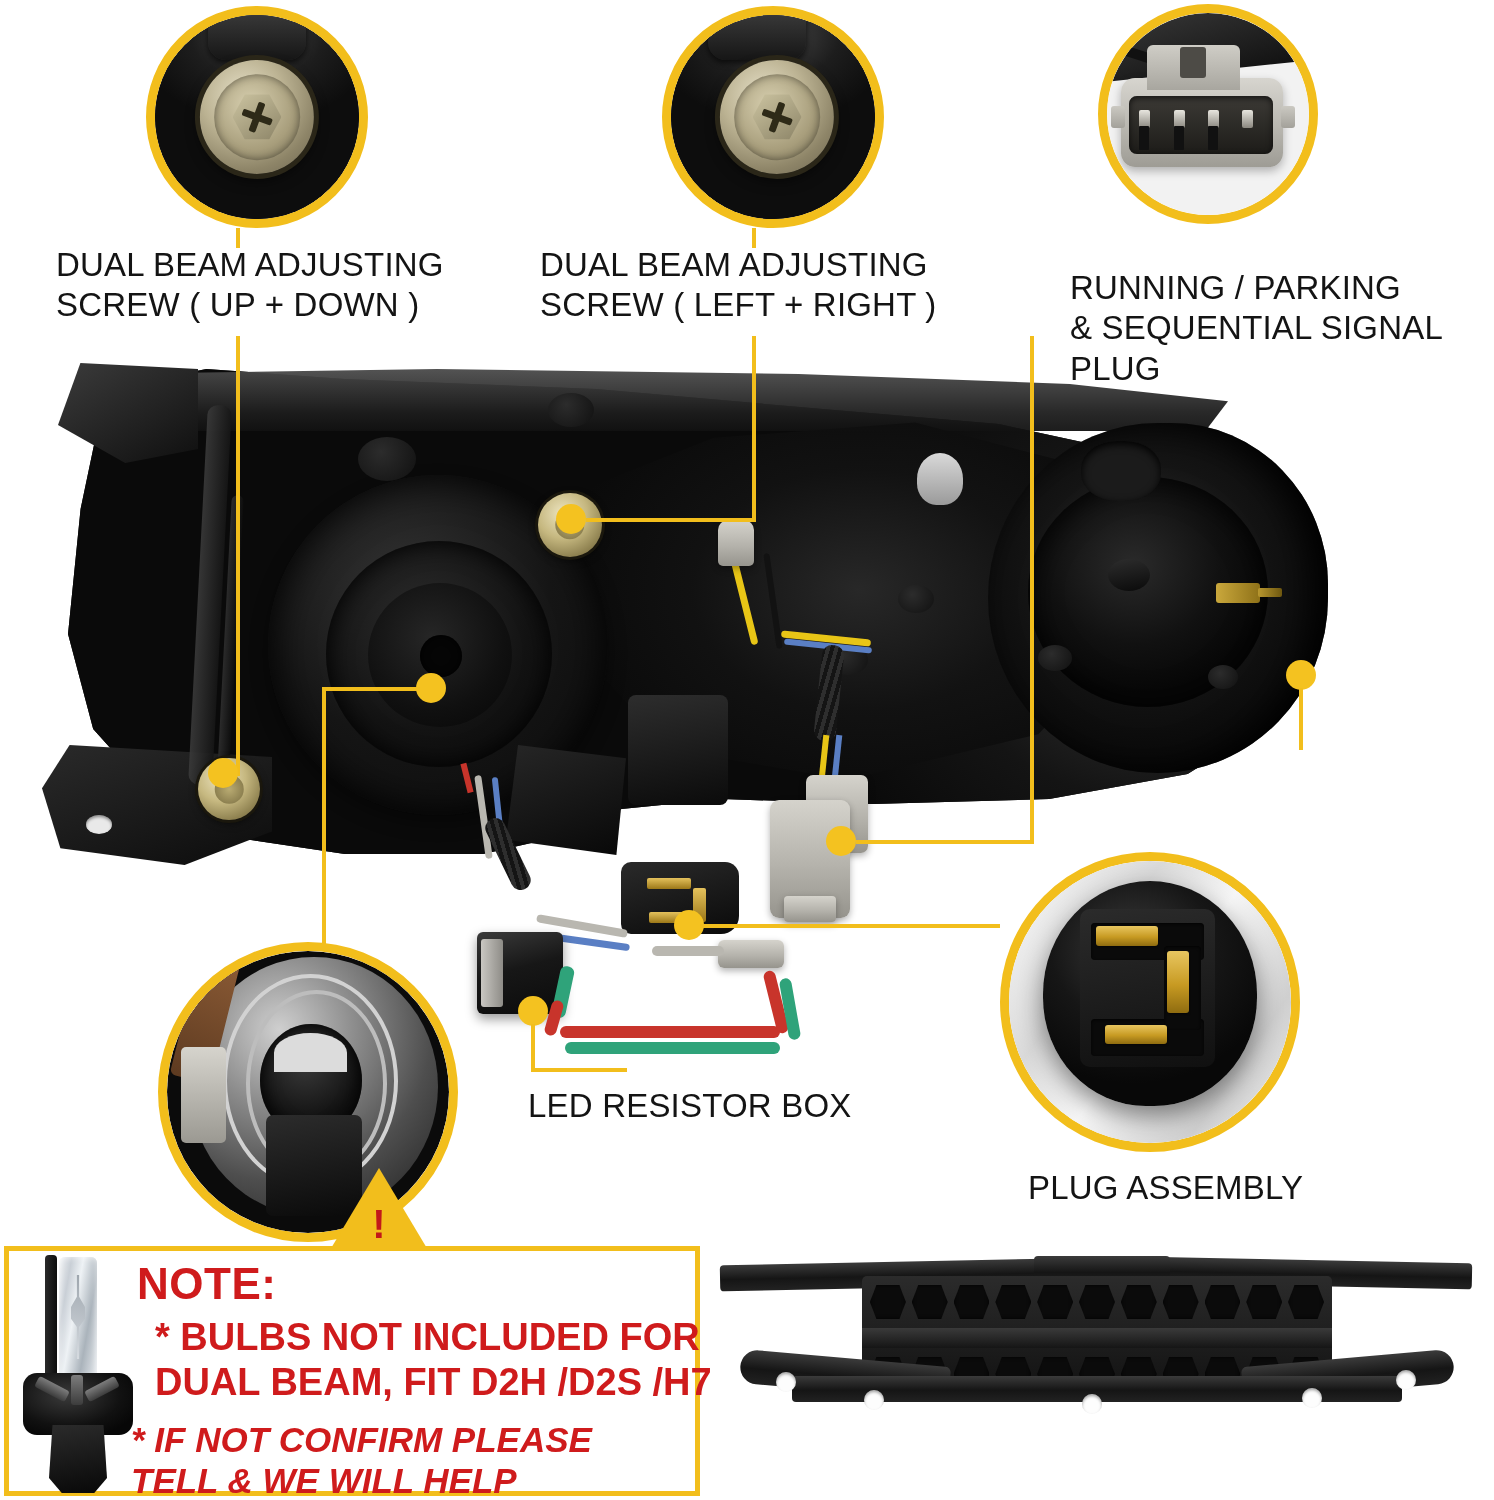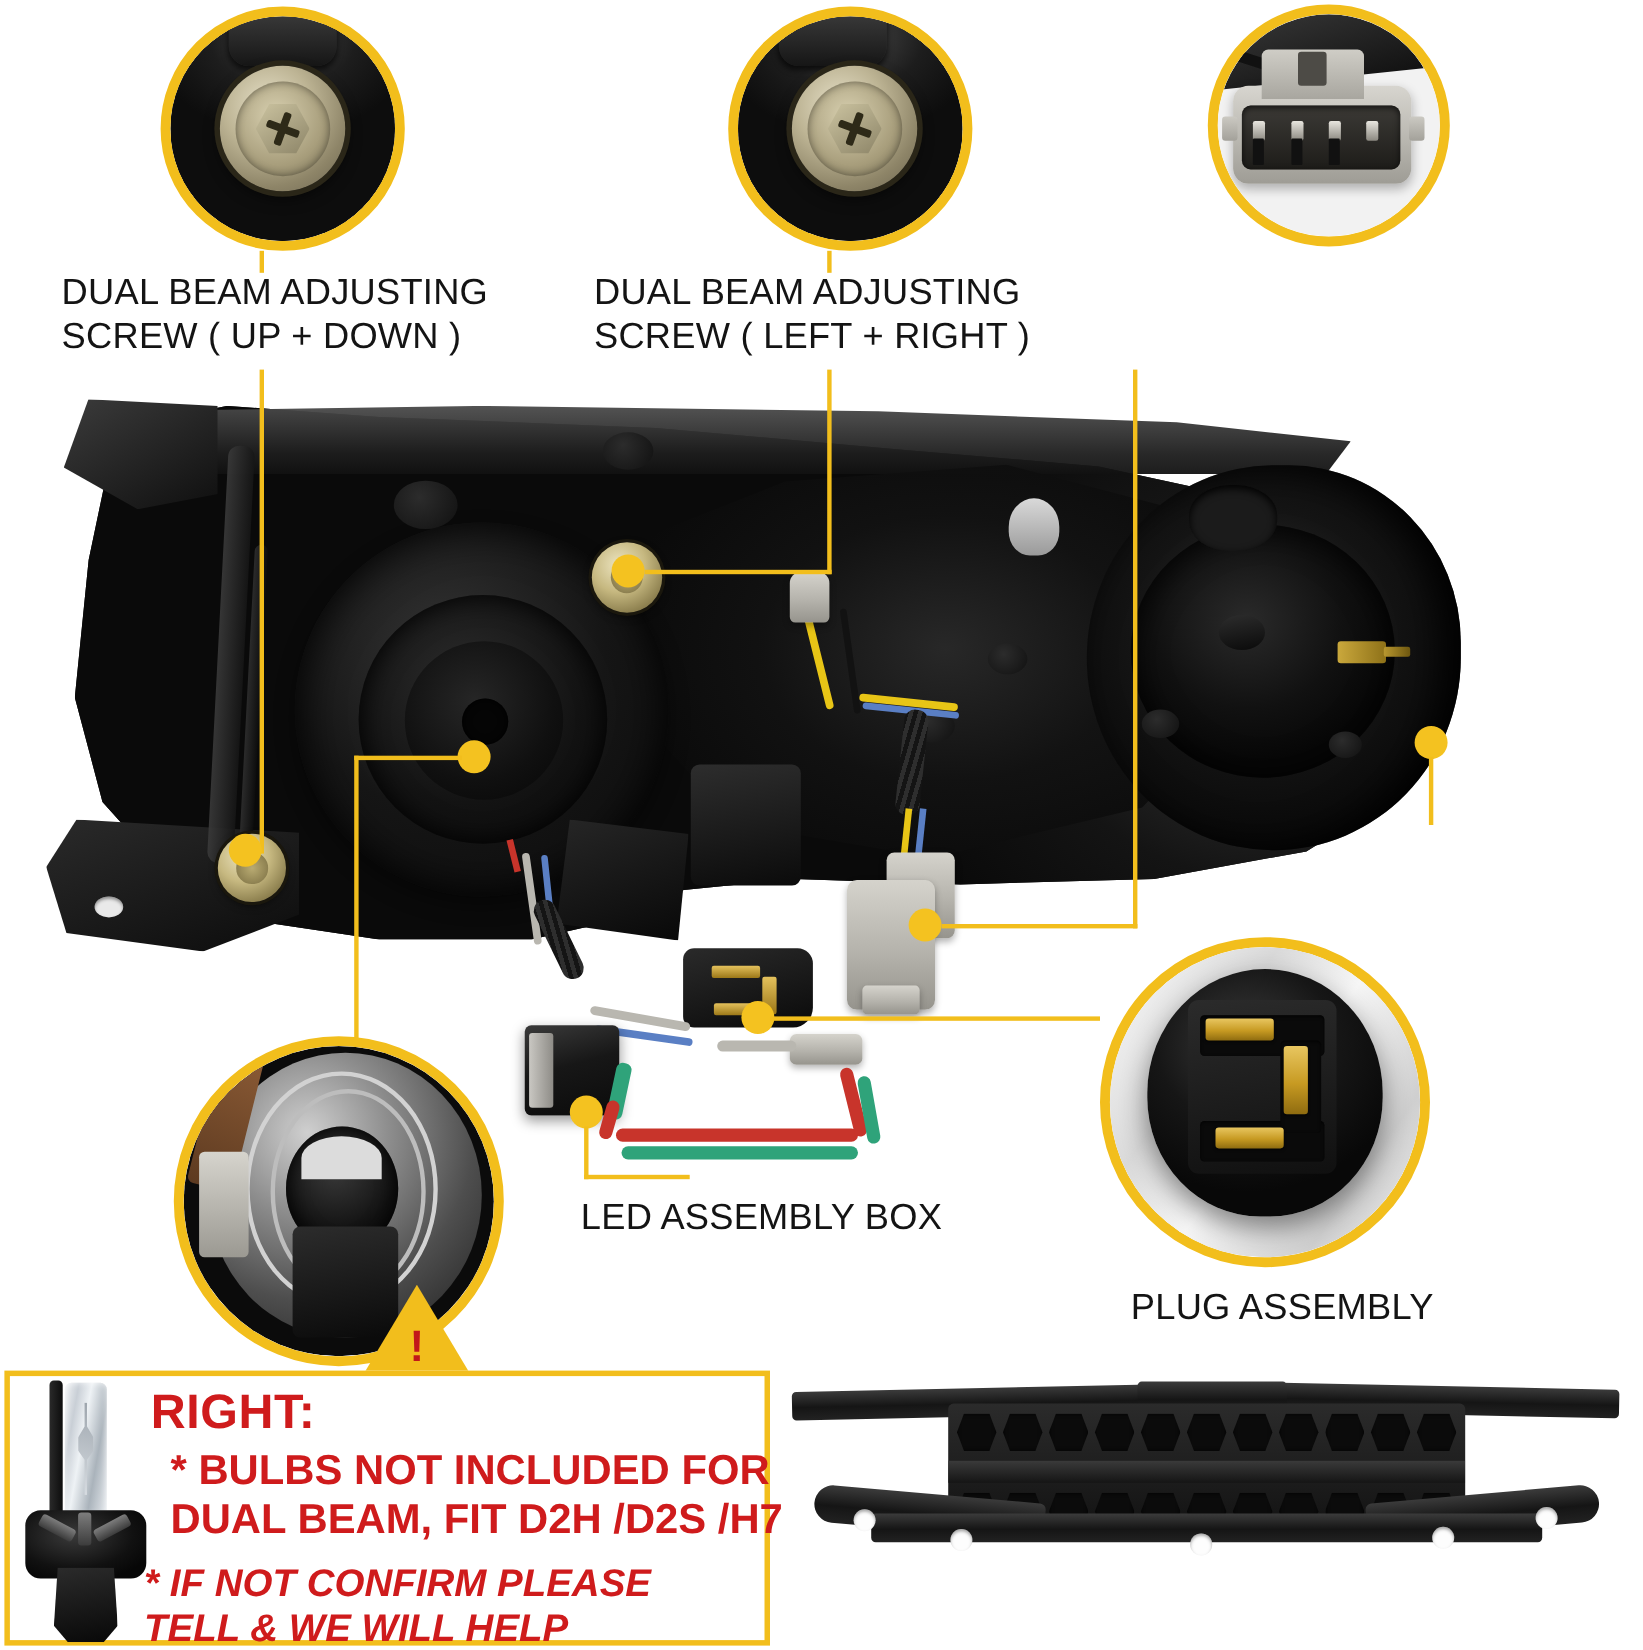--- a/index.html
+++ b/index.html
@@ -505,20 +505,23 @@
 
   <div class="lline" style="left:236px; top:228px; width:4px; height:20px;"></div>
   <div class="lline" style="left:752px; top:228px; width:4px; height:20px;"></div>
 
   <div class="lbl" style="left:56px; top:245px; width:470px;">DUAL BEAM ADJUSTING
 SCREW ( UP + DOWN )</div>
 
   <div class="lbl" style="left:540px; top:245px; width:470px;">DUAL BEAM ADJUSTING
 SCREW ( LEFT + RIGHT )</div>
 
+  <div class="lbl" style="left:1070px; top:268px; width:420px;">RUNNING / PARKING
+&amp; SEQUENTIAL SIGNAL
+PLUG</div>
 
   <div class="headlight">
     <div class="hl-main"></div>
     <div class="hl-topedge"></div>
     <div class="hl-leftear"></div>
     <div class="hl-bracket"></div>
     <div class="hl-bhole"></div>
     <div class="hl-strut"></div>
     <div class="hl-rib"></div>
     <div class="hl-bowl"></div>
@@ -598,21 +601,21 @@
   <div class="ldot" style="left:1286px; top:660px;"></div>
   <div class="lline" style="left:1299px; top:688px; width:4px; height:62px;"></div>
 
   <div class="ldot" style="left:416px; top:673px;"></div>
   <div class="lline" style="left:322px; top:687px; width:98px; height:4px;"></div>
   <div class="lline" style="left:322px; top:687px; width:4px; height:258px;"></div>
 
   <div class="ldot" style="left:518px; top:996px;"></div>
   <div class="lline" style="left:531px; top:1024px; width:4px; height:48px;"></div>
   <div class="lline" style="left:531px; top:1068px; width:96px; height:4px;"></div>
-  <div class="lbl" style="left:528px; top:1086px; width:420px;">LED ASSEMBLY BOX</div>
+  <div class="lbl" style="left:528px; top:1086px; width:420px;">LED RESISTOR BOX</div>
 
   <div class="ldot" style="left:674px; top:910px;"></div>
   <div class="lline" style="left:700px; top:924px; width:300px; height:4px;"></div>
 
   <div class="ccirc" style="left:158px; top:942px; width:300px; height:300px;">
     <div class="inner">
       <div class="bulbsock">
         <div class="metal"></div>
         <div class="clip" style="left:20%; top:8%; width:62%; height:76%; border-color:#d2d2d2;"></div>
         <div class="clip" style="left:28%; top:14%; width:50%; height:66%; border-color:#bdbdbd;"></div>
@@ -649,21 +652,21 @@
     <div class="hidbulb" style="left:10px; top:6px;">
       <div class="stem"></div>
       <div class="glass"></div>
       <div class="arc"></div>
       <div class="base"></div>
       <div class="prong" style="left:16px; top:126px; width:34px; height:12px; transform:rotate(28deg);"></div>
       <div class="prong" style="left:66px; top:126px; width:34px; height:12px; transform:rotate(-28deg);"></div>
       <div class="prong" style="left:52px; top:118px; width:12px; height:30px;"></div>
       <div class="plugb"></div>
     </div>
-    <div class="note-title">RIGHT:</div>
+    <div class="note-title">NOTE:</div>
     <div class="note-l1">* BULBS NOT INCLUDED FOR
   DUAL BEAM, FIT D2H /D2S /H7</div>
     <div class="note-l2">* IF NOT CONFIRM PLEASE
   TELL &amp; WE WILL HELP</div>
   </div>
 
   <div class="grille">
 
     <div class="g-bar" style="left:8px; top:14px; width:330px; height:26px; transform:rotate(-1.2deg);"></div>
     <div class="g-bar" style="left:430px; top:12px; width:330px; height:26px; transform:rotate(1.2deg);"></div>

